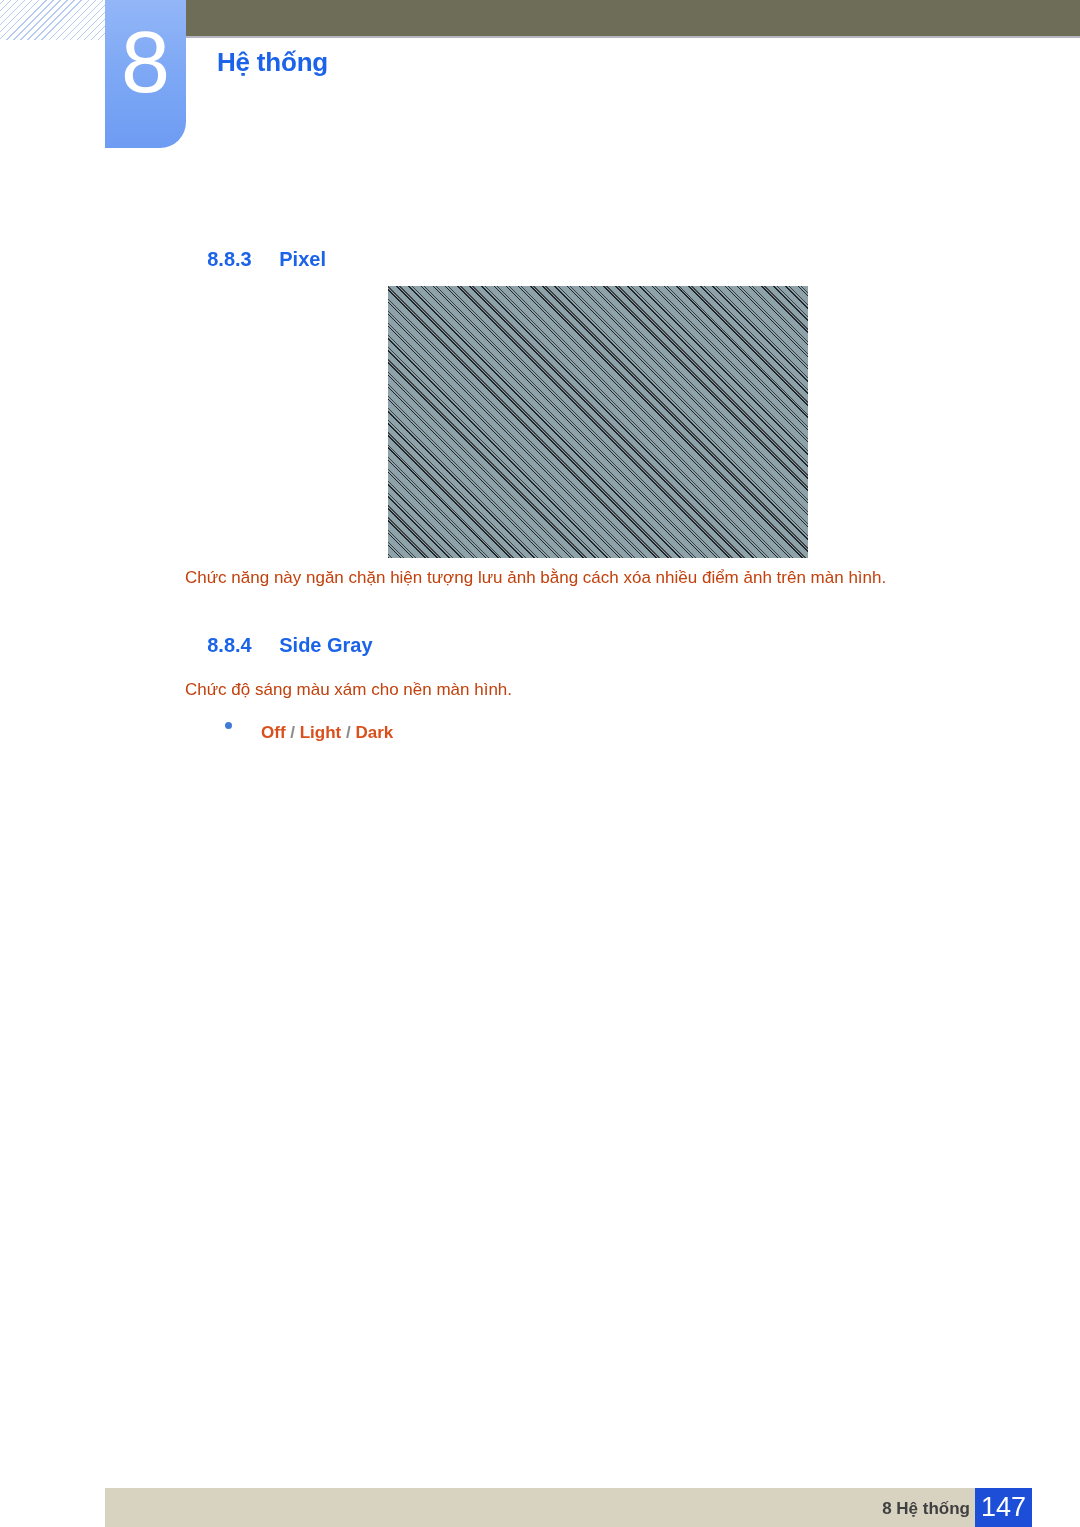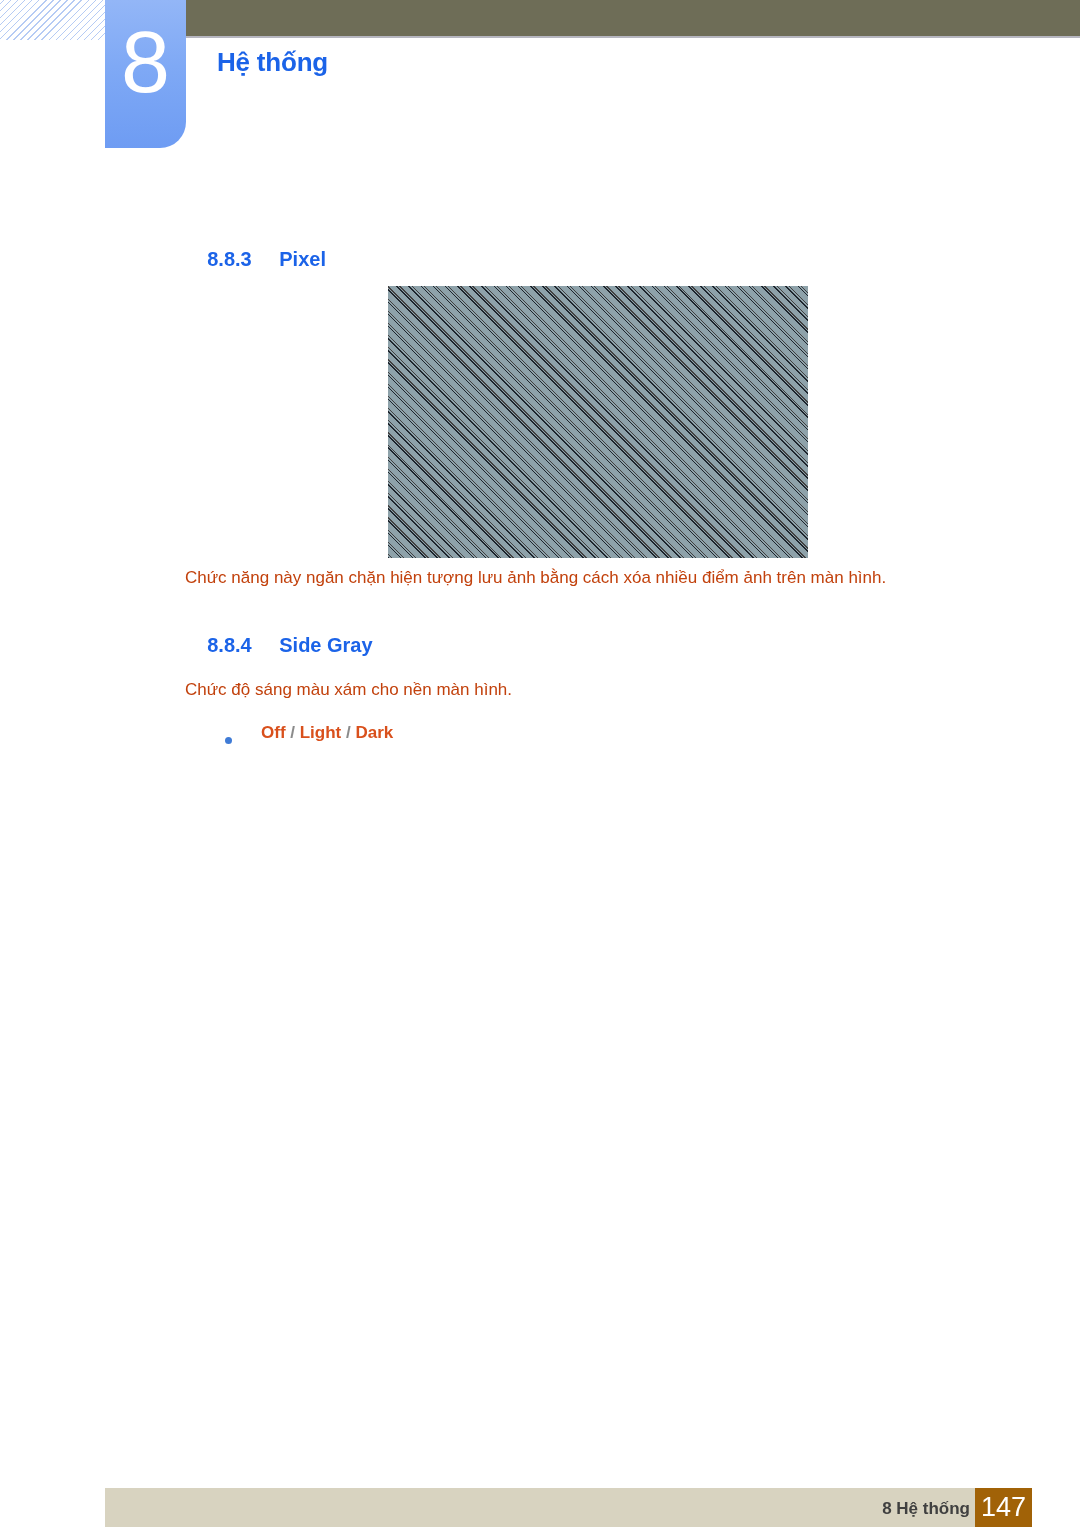--- a/index.html
+++ b/index.html
@@ -142,21 +142,21 @@
   }
   .para-pixel { top: 566px; }
   .para-sidegray { top: 678px; }
 
   
   .option-row {
     position: absolute;
     left: 225px;
     top: 722px;
     display: flex;
-    align-items: flex-end;
+    align-items: flex-start;
   }
   .option-bullet {
     width: 7px;
     height: 7px;
     border-radius: 50%;
     background: #3f7bd6;
     margin-right: 29px;
     flex: 0 0 auto;
   }
   .option-values {
@@ -189,21 +189,21 @@
     font-weight: bold;
     color: #404040;
     white-space: pre;
   }
   .footer-page {
     position: absolute;
     left: 975px;
     top: 1488px;
     width: 57px;
     height: 39px;
-    background: #a16207;
+    background: #1d4ed8;
     color: #ffffff;
     font-size: 27px;
     line-height: 39px;
     text-align: center;
     font-weight: 400;
   }
 </style>
 </head>
 <body>
 

